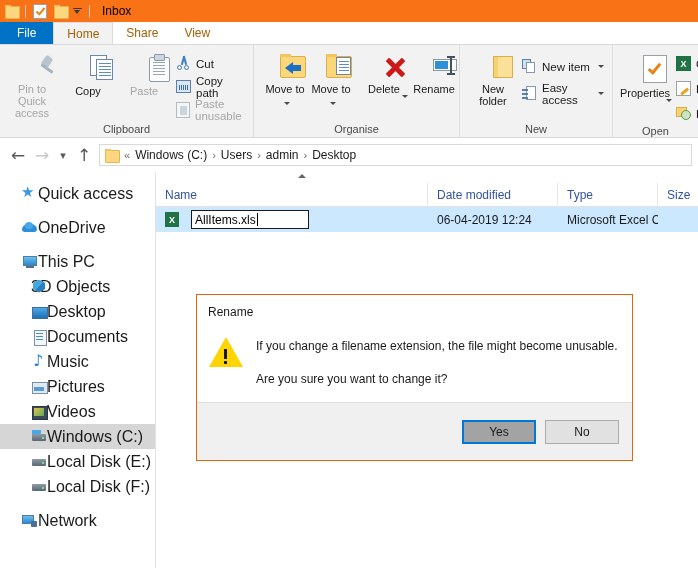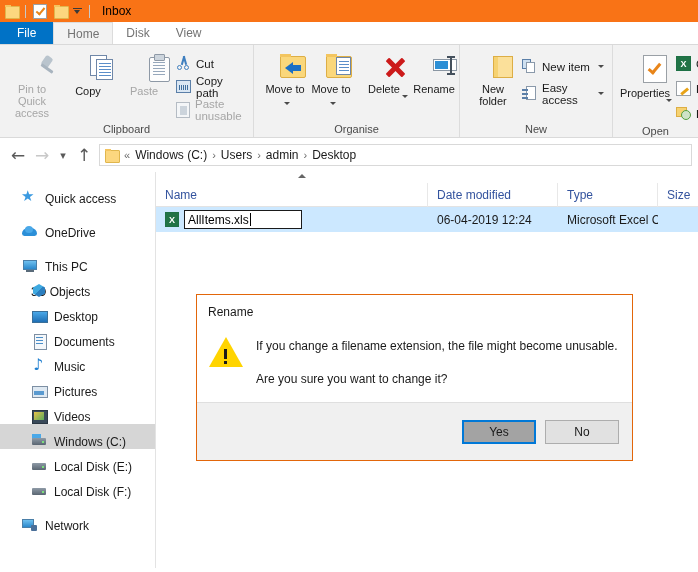--- a/index.html
+++ b/index.html
@@ -71,21 +71,21 @@
   .tb-title { margin-left: 6px; font-size: 12px; color: #000; }
 
   
   .tabrow {
     height: 23px; display: flex; align-items: stretch;
     background: #ffffff;
     border-bottom: 1px solid #d9d9d9;
   }
   .tab {
     display: flex; align-items: center; justify-content: center;
-    font-size: 12px; color: #737373;
+    font-size: 12px; color: #a16207;
     padding: 0 13px; cursor: default;
   }
   .tab-file {
     background: #0072c6; color: #ffffff;
     padding: 0 17px;
     font-size: 12px;
   }
   .tab-active {
     background: #f2f2f2;
     border-left: 1px solid #dcdcdc;
@@ -280,22 +280,22 @@
 
   
   .bodysplit { display: flex; height: 396px; }
   .navpane {
     width: 158px; background: #ffffff;
     border-right: 1px solid #e3e3e3;
     padding-top: 9px;
     overflow: hidden;
   }
   .navitem {
-    height: 25px; display: flex; align-items: flex-end; gap: 7px;
-    font-size: 12px; color: #1a1a1a; cursor: default;
+    height: 25px; display: flex; align-items: center; 
+    font-size: 16px; color: #1a1a1a; cursor: default;
     padding-left: 22px;
   }
   .navitem.indent { padding-left: 31px; }
   .navitem.sel-gray { background: #d6d6d6; }
   .nav-spacer { height: 9px; }
 
   .ni { width: 16px; height: 16px; position: relative; flex: none; }
   .ni-quick::before {
     content:"★"; position:absolute; left:-1px; top:-3px; font-size:15px; color:#3b9ae1;
     font-family:"DejaVu Sans",sans-serif;
@@ -393,21 +393,21 @@
   .col-name { width: 272px; }
   .col-date { width: 130px; }
   .col-type { width: 100px; }
   .col-size { width: 40px; border-right: none; }
   .filerow {
     height: 25px; display: flex; align-items: center;
     background: #cce8ff;
     font-size: 12px; color: #1a1a1a;
   }
   .cell { height: 25px; display: flex; align-items: center; padding-left: 9px; overflow:hidden; white-space:nowrap;}
-  .cell-name { width: 272px; gap: 5px; padding-left: 9px; }
+  .cell-name { width: 272px; gap: 12px; padding-left: 9px; }
   .cell-date { width: 130px; }
   .cell-type { width: 100px; }
   .renamebox {
     height: 19px; min-width: 118px;
     border: 1px solid #1a1a1a; background: #ffffff;
     display: flex; align-items: center; padding: 0 3px;
     font-size: 12px; color: #000; position: relative;
   }
   .caretbar {
     display:inline-block; width:1px; height:13px; background:#000; margin-left:1px;
@@ -468,21 +468,21 @@
     <span style="width:7px"></span>
     <span class="ico folder-ico"></span>
     <span class="chev-dn"></span>
     <span class="tb-sep"></span>
     <span class="tb-title">Inbox</span>
   </div>
 
   <div class="tabrow">
     <div class="tab tab-file">File</div>
     <div class="tab tab-active">Home</div>
-    <div class="tab">Disk</div>
+    <div class="tab">Share</div>
     <div class="tab">View</div>
   </div>
 
   <div class="ribbon">
 
     <div class="rgroup" style="width:253px">
       <div class="rgroup-body">
         <div class="bigbtn dim">
           <span class="ico i-pin"></span>
           <span class="lbl">Pin to Quick access</span>

